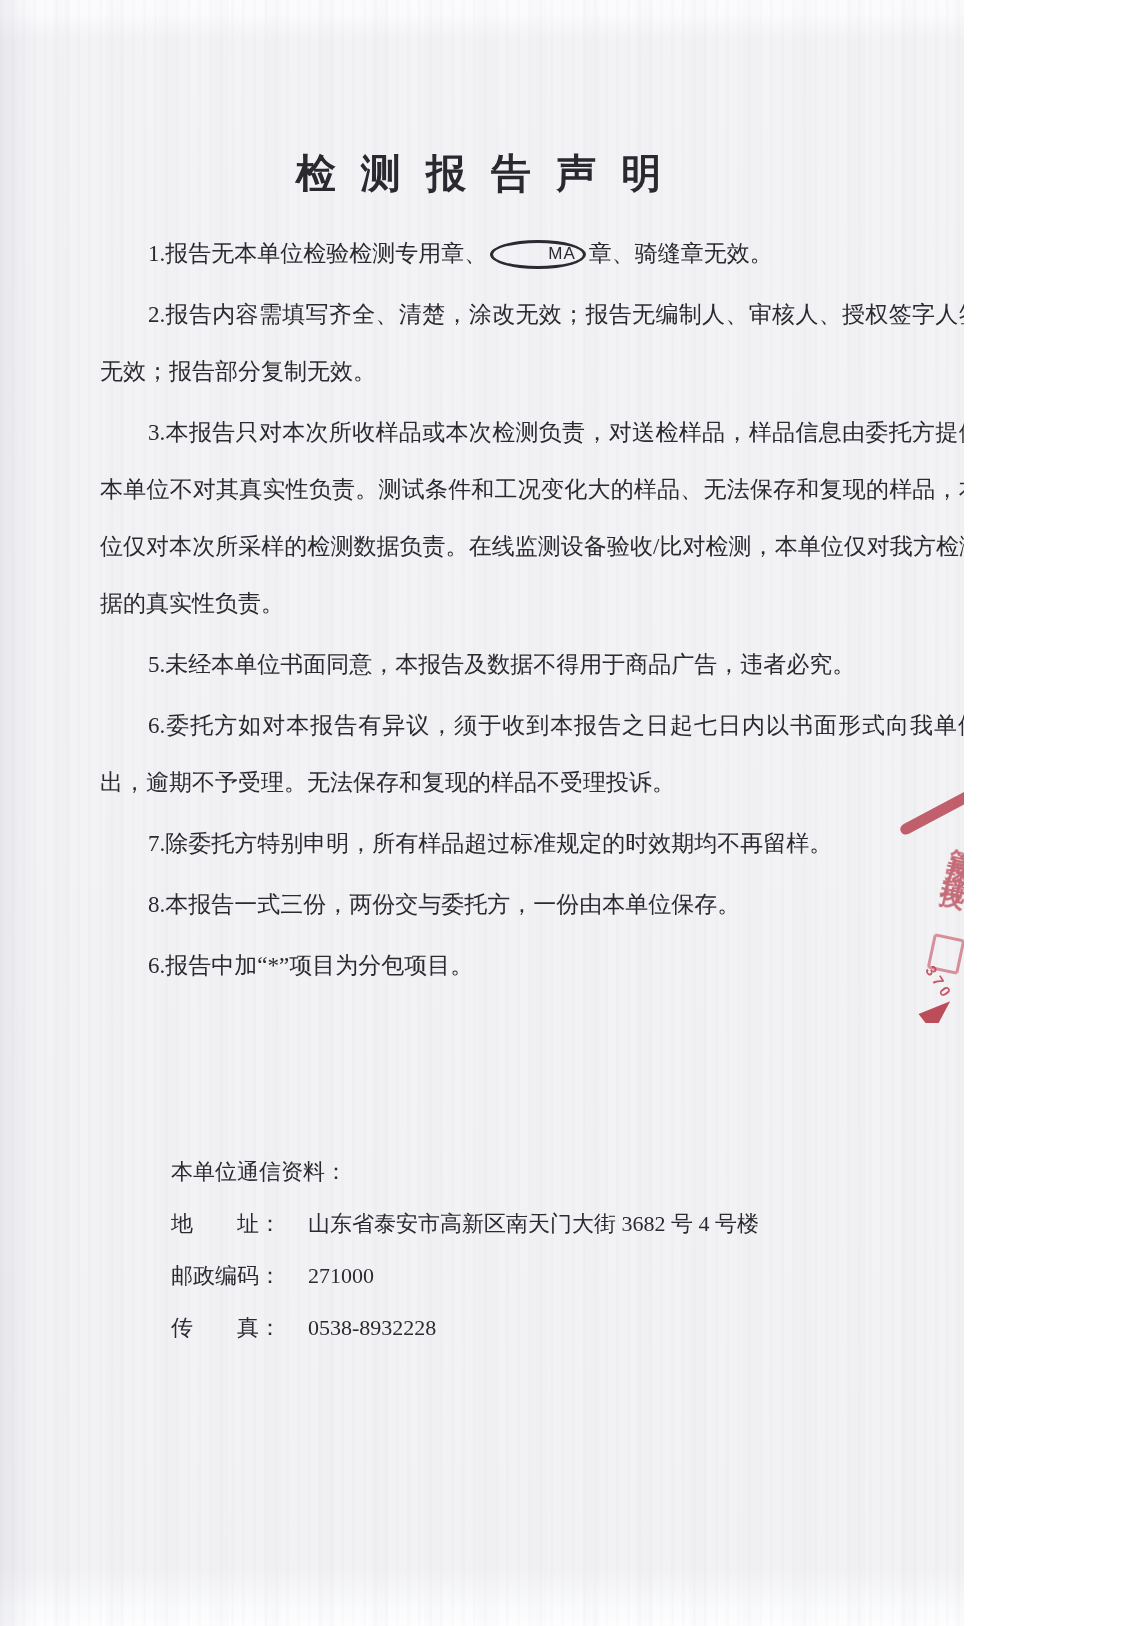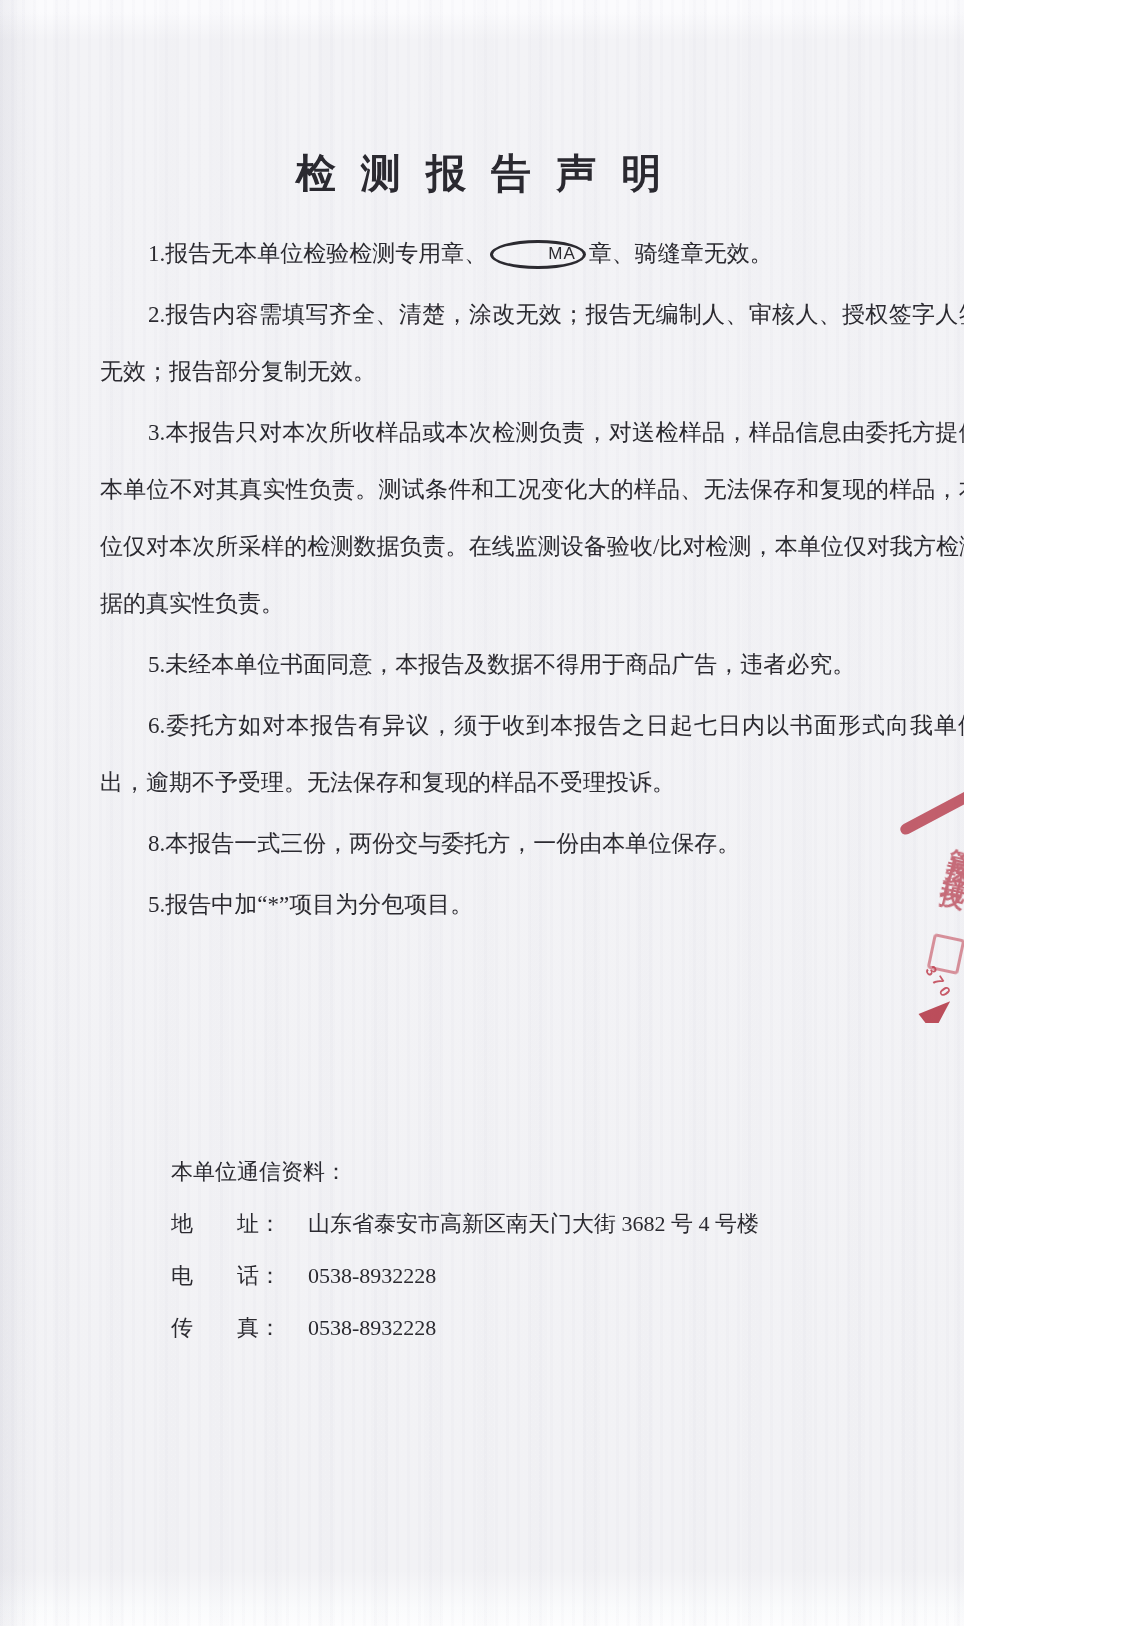--- a/index.html
+++ b/index.html
@@ -97,28 +97,29 @@
 <div class="page">
 
   <h1 class="doc-title">检 测 报 告 声 明</h1>
 
   <div class="content">
     <p><span>1.报告无本单位检验检测专用章、</span><span class="cma">MA</span><span>章、骑缝章无效。</span></p>
     <p>2.报告内容需填写齐全、清楚，涂改无效；报告无编制人、审核人、授权签字人签字无效；报告部分复制无效。</p>
     <p>3.本报告只对本次所收样品或本次检测负责，对送检样品，样品信息由委托方提供，本单位不对其真实性负责。测试条件和工况变化大的样品、无法保存和复现的样品，本单位仅对本次所采样的检测数据负责。在线监测设备验收/比对检测，本单位仅对我方检测数据的真实性负责。</p>
     <p>5.未经本单位书面同意，本报告及数据不得用于商品广告，违者必究。</p>
     <p>6.委托方如对本报告有异议，须于收到本报告之日起七日内以书面形式向我单位提出，逾期不予受理。无法保存和复现的样品不受理投诉。</p>
+    <p>7.除委托方特别申明，所有样品超过标准规定的时效期均不再留样。</p>
     <p>8.本报告一式三份，两份交与委托方，一份由本单位保存。</p>
-    <p>5.报告中加“*”项目为分包项目。</p>
+    <p>6.报告中加“*”项目为分包项目。</p>
   </div>
 
   <div class="contact">
     <p>本单位通信资料：</p>
     <p><span class="label">地　　址：</span><span>山东省泰安市高新区南天门大街 3682 号 4 号楼</span></p>
-    <p><span class="label">电　　话：</span><span>0538-8932228</span></p>
+    <p><span class="label">邮政编码：</span><span>271000</span></p>
     <p><span class="label">传　　真：</span><span>0538-8932228</span></p>
   </div>
 
   <div class="stamp">
     <div class="stroke-top"></div>
     <div class="arc-text">管控环境技</div>
     <div class="blot"></div>
     <div class="digits">370</div>
     <div class="star-tip"></div>
   </div>

